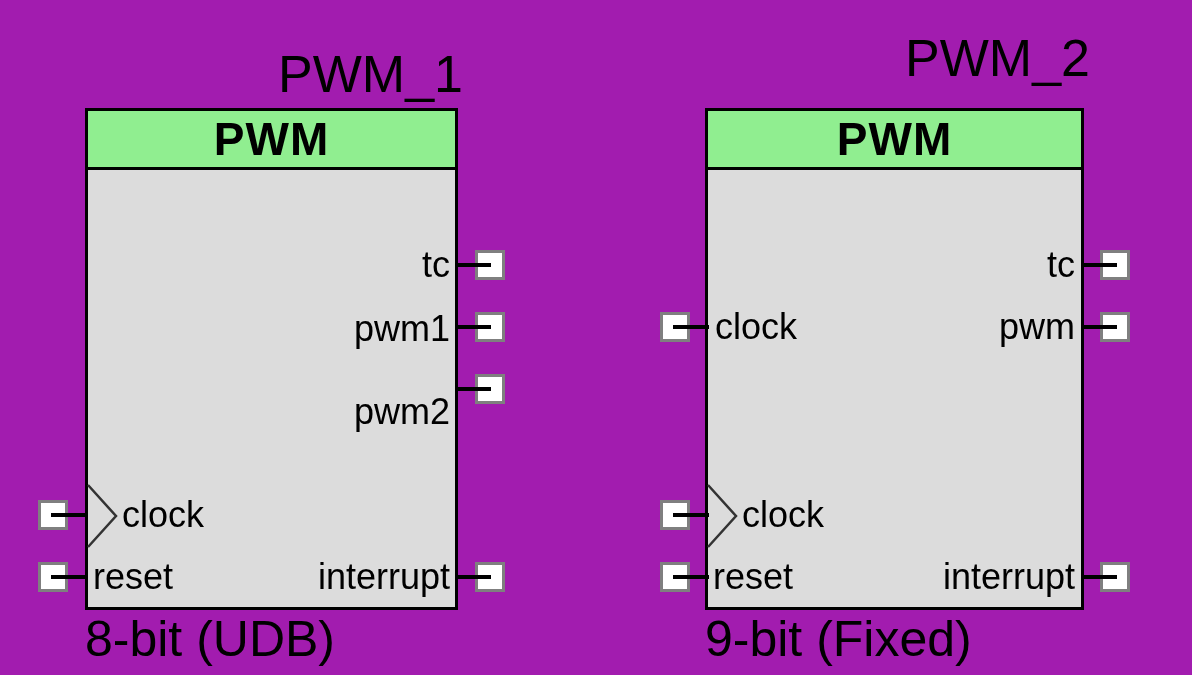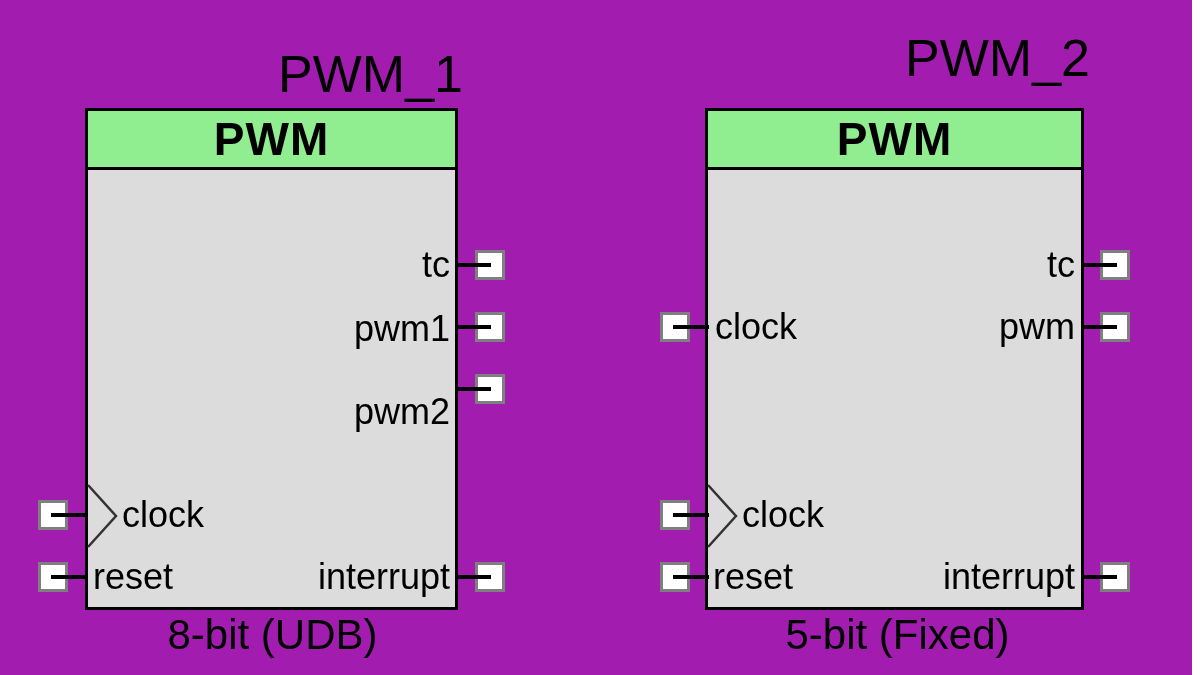--- a/index.html
+++ b/index.html
@@ -20,22 +20,22 @@
     background: var(--header_fill);
     border-bottom: 3px solid var(--outline);
     display: flex; align-items: center; justify-content: center;
     font-size: 46px; font-weight: bold; letter-spacing: 1px;
   }
   .comp-title {
     position: absolute; font-size: 52px; line-height: 1;
     white-space: nowrap; text-align: right;
   }
   .comp-caption {
-    position: absolute; font-size: 42px; line-height: 1;
-    white-space: nowrap; text-align: center;
+    position: absolute; font-size: 50px; line-height: 1;
+    white-space: nowrap; text-align: left;
   }
   .pin-label {
     position: absolute; font-size: 36px; line-height: 1;
     height: 48px; display: flex; align-items: center;
     white-space: nowrap;
     text-align: right;
   }
   .pin-label.right { justify-content: flex-end; }
   .terminal-box {
     position: absolute; width: 30px; height: 30px;
@@ -106,21 +106,21 @@
   </div>
 
   <div>
 
     <div class="comp-title" style="left:705px; top:32px; width:385px;">PWM_2</div>
 
     <div class="block" style="left:705px; top:108px; width:379px; height:502px;">
       <div class="block-header">PWM</div>
     </div>
 
-    <div class="comp-caption" style="left:705px; top:614px; width:385px;">5-bit (Fixed)</div>
+    <div class="comp-caption" style="left:705px; top:614px; width:385px;">9-bit (Fixed)</div>
 
     <div class="pin-label right" style="left:875px; top:241px; width:200px;">tc</div>
     <div>
       <div class="stub" style="left:1081px; top:263px; width:36px;"></div>
       <div class="terminal-box" style="left:1100px; top:250px;"></div>
     </div>
 
     <div class="pin-label right" style="left:875px; top:303px; width:200px;">pwm</div>
     <div>
       <div class="stub" style="left:1081px; top:325px; width:36px;"></div>

